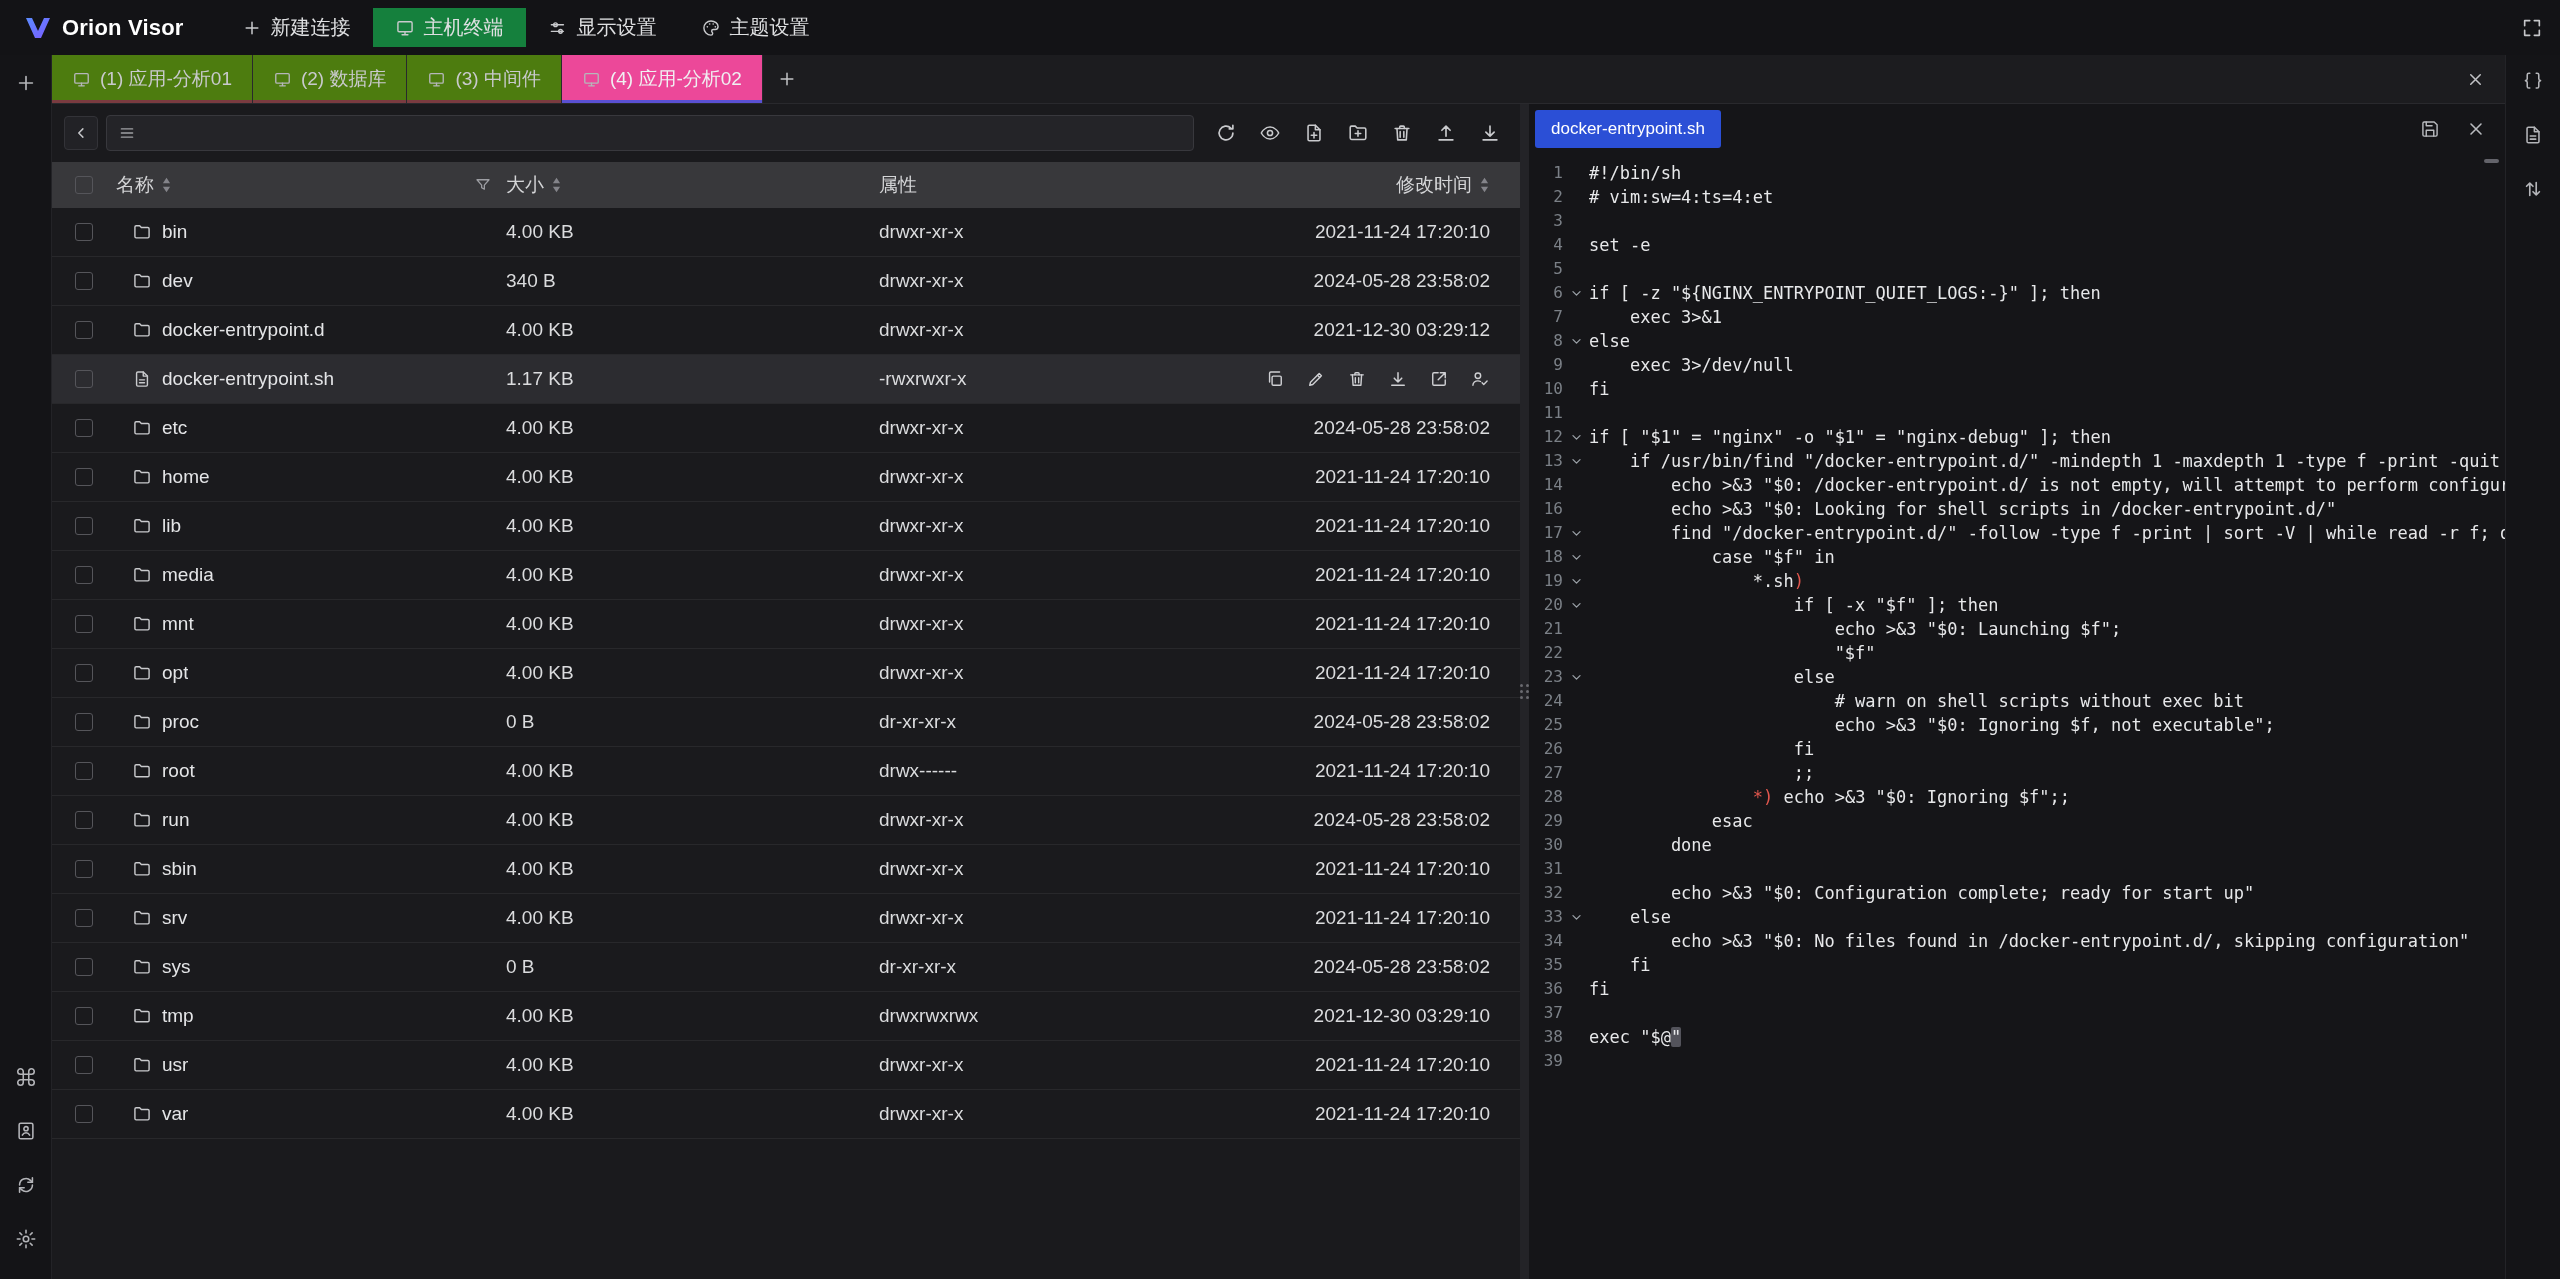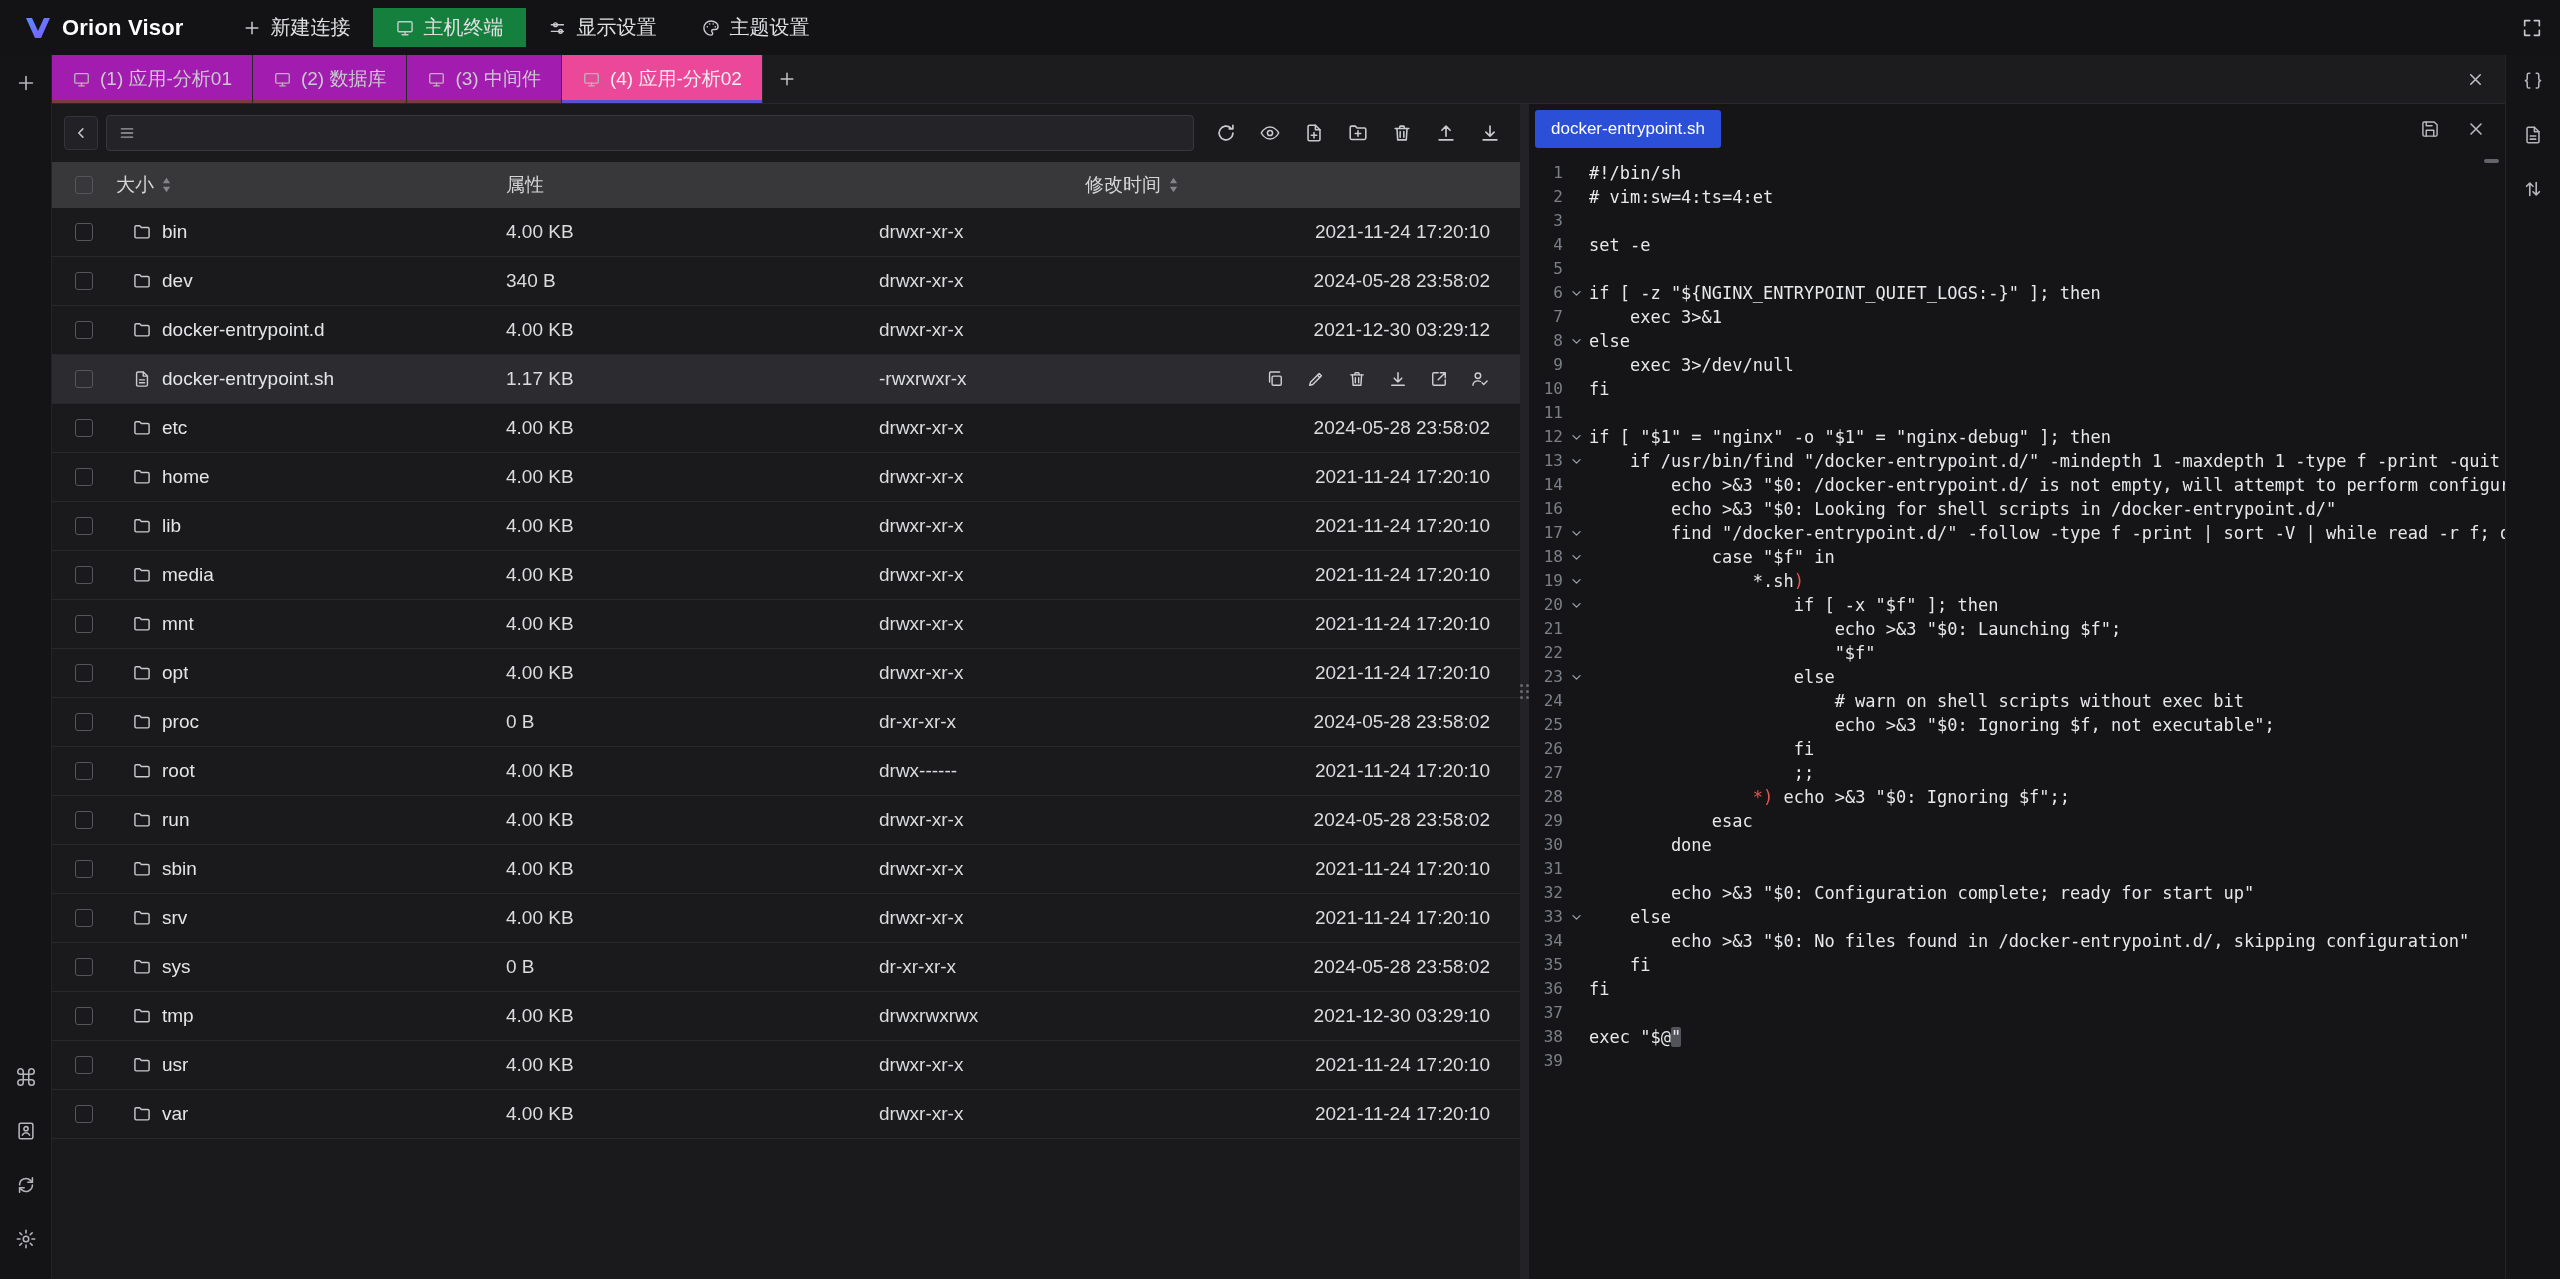--- a/index.html
+++ b/index.html
@@ -27,21 +27,21 @@
   .rail-left{width:52px;border-right:1px solid #232327;padding-top:8px}
   .rail-right{width:55px;border-left:1px solid #232327;padding-top:6px}
   .rail-btn{width:40px;height:40px;display:flex;align-items:center;justify-content:center;color:#b4b5b9;cursor:pointer;margin-bottom:14px}
   .rail-spacer{flex:1}
   .rail-bottom{display:flex;flex-direction:column;align-items:center;padding-bottom:6px}
 
   .main{flex:1;display:flex;flex-direction:column;min-width:0}
 
   
   .tabbar{height:49px;background:#1c1c1f;border-bottom:1px solid #29292d;display:flex;align-items:stretch}
-  .tab{position:relative;display:flex;align-items:center;gap:9px;padding:0 20px;font-size:19px;color:#c9cacd;border-right:1px solid #29292d;background:#a21caf;cursor:pointer}
+  .tab{position:relative;display:flex;align-items:center;gap:9px;padding:0 20px;font-size:19px;color:#c9cacd;border-right:1px solid #29292d;background:#4d7c0f;cursor:pointer}
   .tab .ic{width:19px;height:19px;color:#b6b7ba}
   .tab.active{background:#ec4899;color:#f0f0f2}
   .tab::after{content:"";position:absolute;left:0;right:0;bottom:0;height:3px;background:var(--status,#555)}
   .tab-add{width:48px;display:flex;align-items:center;justify-content:center;color:#c2c3c6;cursor:pointer}
   .tab-add .ic{width:20px;height:20px}
   .tabbar .spacer{flex:1}
   .tabbar-close{align-self:center;width:36px;height:36px;display:flex;align-items:center;justify-content:center;color:#c2c3c6;margin-right:12px;cursor:pointer}
 
   
   .workspace{flex:1;display:flex;min-height:0}
@@ -471,20 +471,29 @@
   </div>
             </div>
         </div>
 
         <div class="ftable">
           <div class="fhead">
             <div class="cell-check">
               <span class="checkbox"></span>
             </div>
 
+          <div class="hcell col-0">
+    <span class="hlabel">名称</span>
+    <svg class="sorter">
+                  <use href="#i-sort"></use>
+                </svg>
+    <svg class="filter">
+                  <use href="#i-filter"></use>
+                </svg>
+  </div>
               <div class="hcell col-1">
     <span class="hlabel">大小</span>
     <svg class="sorter">
                   <use href="#i-sort"></use>
                 </svg>
 
   </div>
               <div class="hcell col-2">
     <span class="hlabel">属性</span>
 

